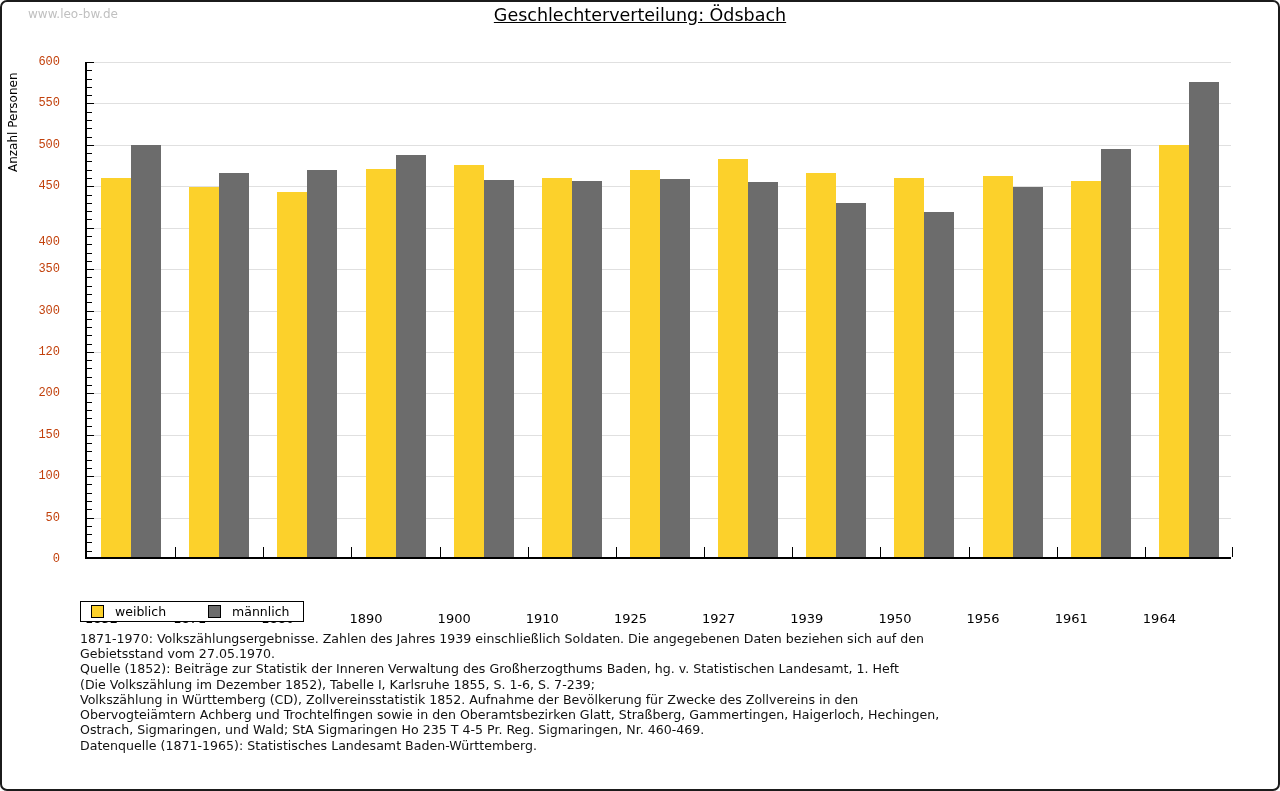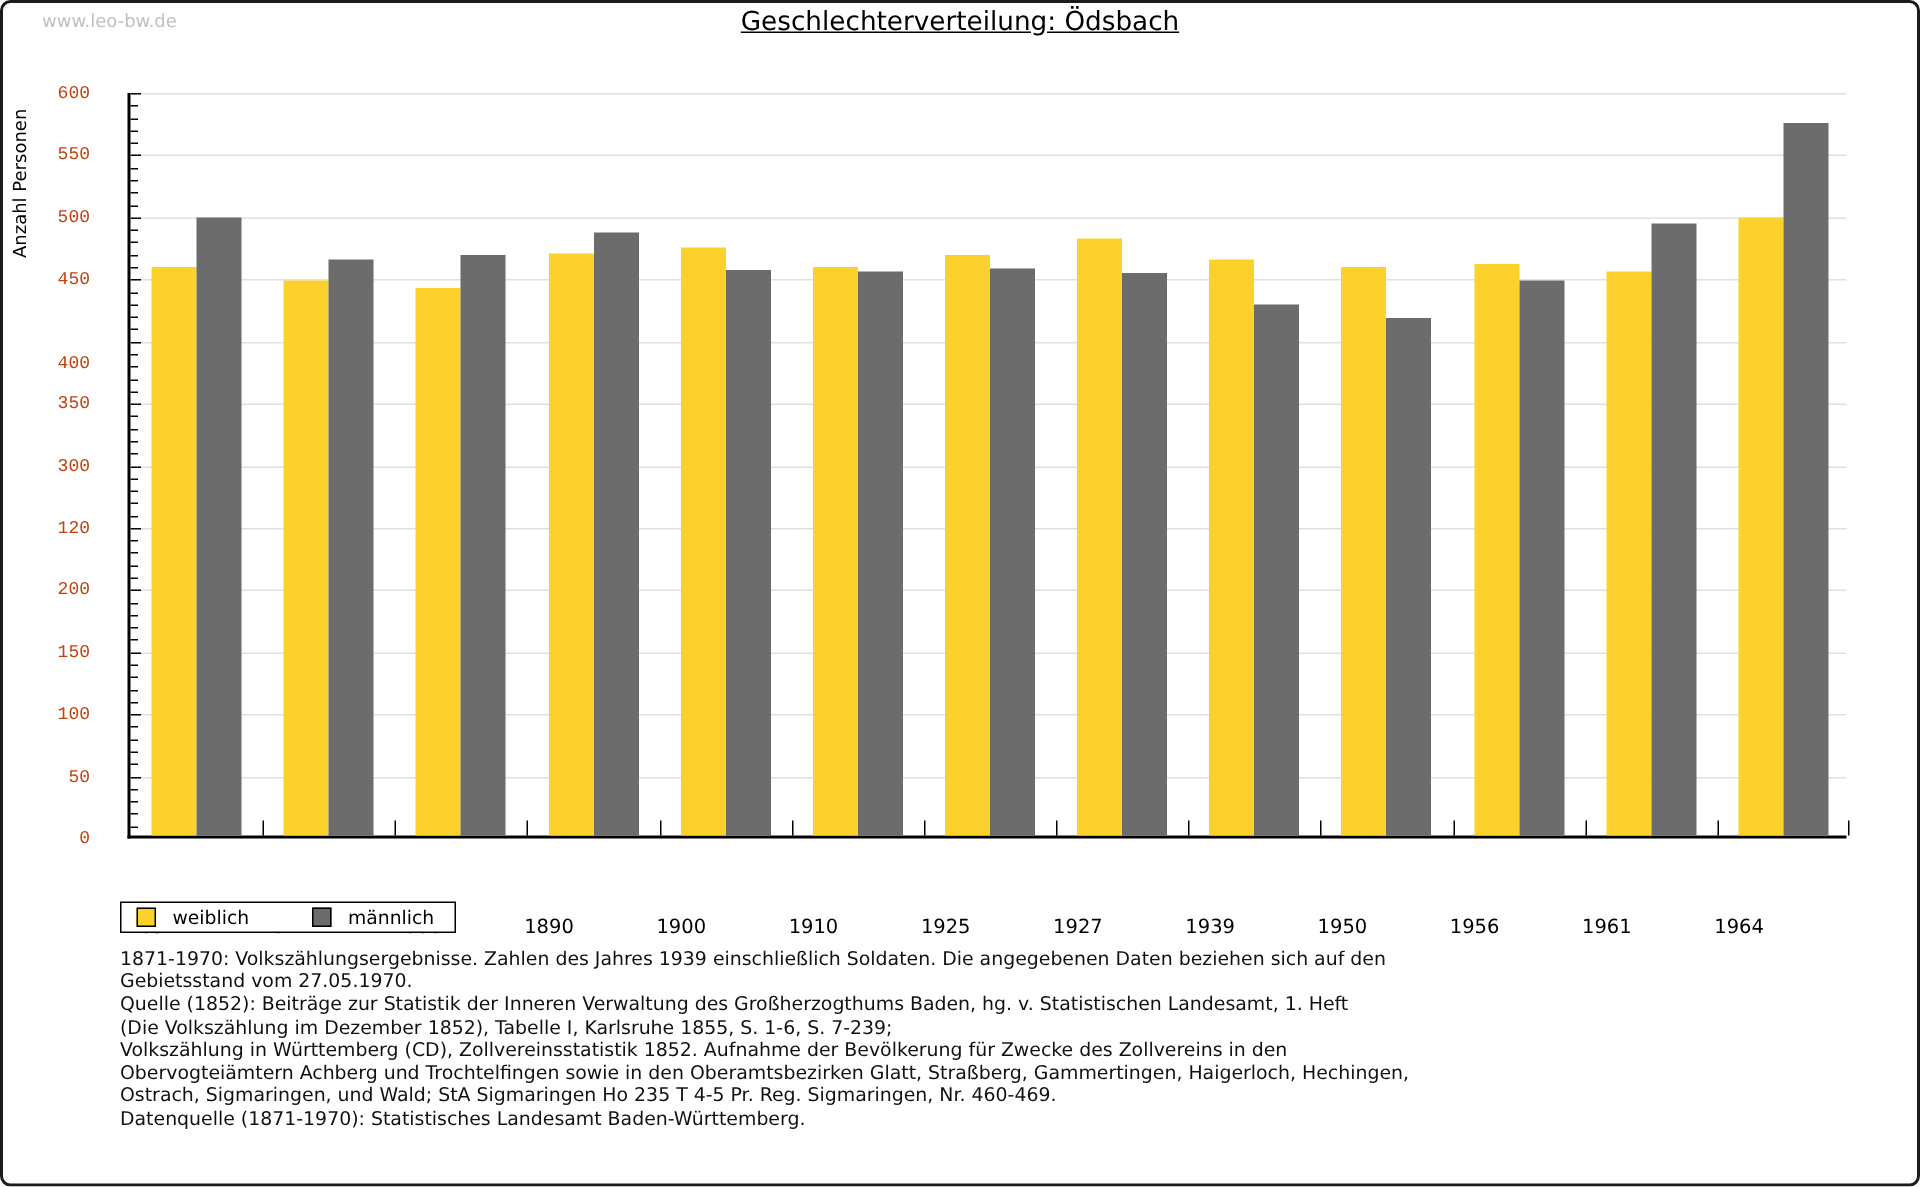--- a/index.html
+++ b/index.html
@@ -259,13 +259,13 @@
   </div>
 
 <div class="notes" id="notes">1871-1970: Volkszählungsergebnisse. Zahlen des Jahres 1939 einschließlich Soldaten. Die angegebenen Daten beziehen sich auf den
 Gebietsstand vom 27.05.1970.
 Quelle (1852): Beiträge zur Statistik der Inneren Verwaltung des Großherzogthums Baden, hg. v. Statistischen Landesamt, 1. Heft
 (Die Volkszählung im Dezember 1852), Tabelle I, Karlsruhe 1855, S. 1-6, S. 7-239;
 Volkszählung in Württemberg (CD), Zollvereinsstatistik 1852. Aufnahme der Bevölkerung für Zwecke des Zollvereins in den
 Obervogteiämtern Achberg und Trochtelfingen sowie in den Oberamtsbezirken Glatt, Straßberg, Gammertingen, Haigerloch, Hechingen,
 Ostrach, Sigmaringen, und Wald; StA Sigmaringen Ho 235 T 4-5 Pr. Reg. Sigmaringen, Nr. 460-469.</div>
 
-<div class="datasource">Datenquelle (1871-1970): Statistisches Landesamt Baden-Württemberg.</div>
+<div class="datasource">Datenquelle (1871-1965): Statistisches Landesamt Baden-Württemberg.</div>
 
 </body></html>

